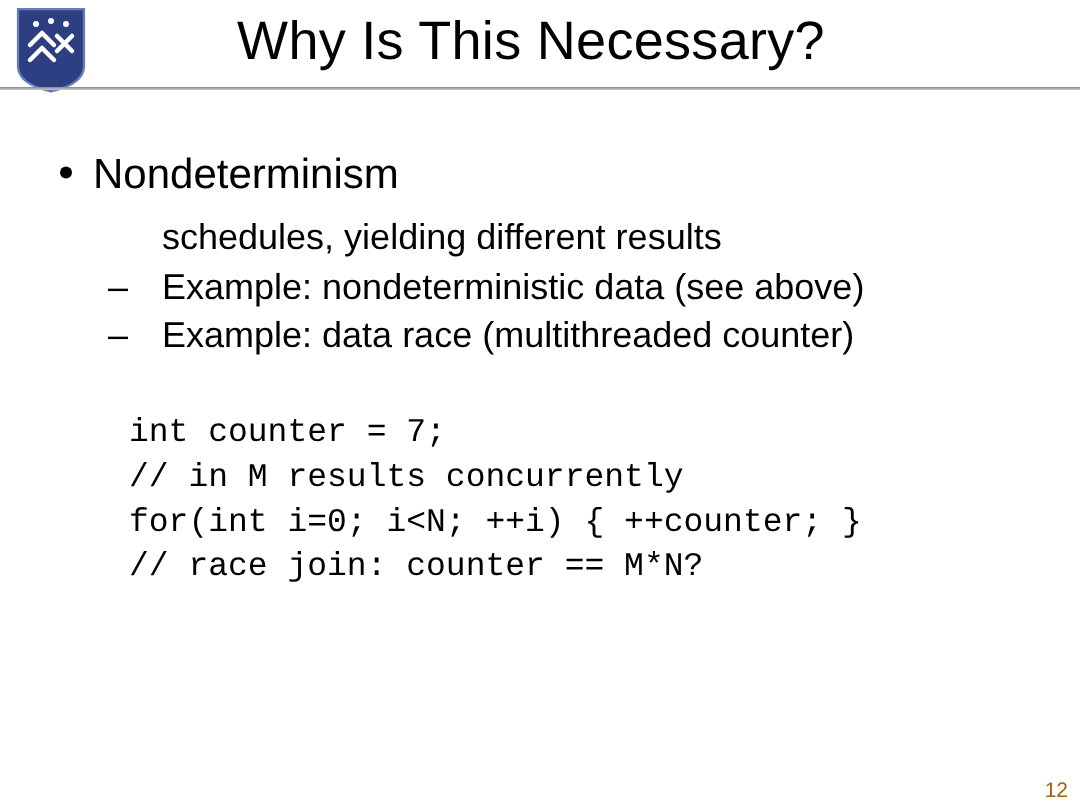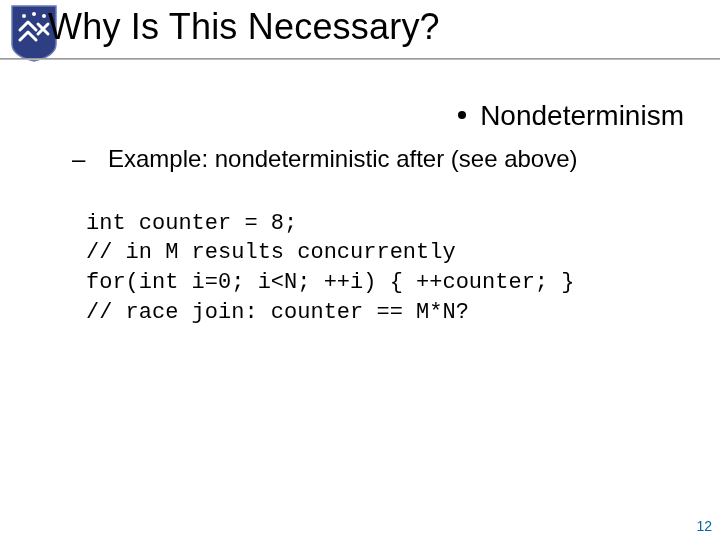--- a/index.html
+++ b/index.html
@@ -22,41 +22,39 @@
     left: 10px;
     top: 4px;
     width: 48px;
     height: 58px;
   }
   .title {
     position: absolute;
     left: 0;
     right: 12px;
     top: 6px;
-    text-align: left;
+    text-align: center;
     font-size: 36px;
     font-weight: 400;
     letter-spacing: 0.2px;
-    padding-left: 48px;
   }
   .divider {
     position: absolute;
     left: 0;
     right: 0;
     top: 58px;
     height: 2px;
     background: linear-gradient(to bottom, #888 0%, #ccc 100%);
   }
   .content {
     padding: 22px 36px 0 36px;
   }
   .bullet-l1 {
     font-size: 28px;
     margin: 10px 0 12px 0;
-    text-align: right;
   }
   .bullet-l1 .dot {
     display: inline-block;
     width: 8px;
     height: 8px;
     background: #000;
     border-radius: 50%;
     vertical-align: middle;
     margin-right: 14px;
     margin-left: 4px;
@@ -82,21 +80,21 @@
     font-family: "Courier New", Courier, monospace;
     font-size: 22px;
     line-height: 1.35;
     white-space: pre;
   }
   .page-num {
     position: absolute;
     right: 8px;
     bottom: 6px;
     font-size: 14px;
-    color: #0369a1;
+    color: #a16207;
   }
 </style>
 </head>
 <body>
 
 <div class="header">
   <div class="logo">
     <svg viewBox="0 0 48 58" width="48" height="58">
       <path d="M2 2 L46 2 L46 40 Q46 52 24 57 Q2 52 2 40 Z" fill="#2d3f82" stroke="#6b7bb5" stroke-width="1.5"></path>
       <path d="M10 26 L18 18 L26 26" fill="none" stroke="#fff" stroke-width="3" stroke-linecap="round" stroke-linejoin="round"></path>
@@ -112,23 +110,25 @@
   <div class="divider"></div>
 </div>
 
 <div class="content">
 
   <div class="bullet-l1">
     <span class="dot"></span><span>Nondeterminism</span>
   </div>
 
   <div class="sub-list">
-    <div class="sub-item"><span class="dash">–&nbsp;</span><span>Example: nondeterministic after (see above)</span></div>
+    <div class="sub-item" style="text-indent:0;"><span>schedules, yielding different results</span></div>
+    <div class="sub-item"><span class="dash">–&nbsp;</span><span>Example: nondeterministic data (see above)</span></div>
+    <div class="sub-item"><span class="dash">–&nbsp;</span><span>Example: data race (multithreaded counter)</span></div>
   </div>
 
-  <div class="code-block"><span>int counter = 8;</span>
+  <div class="code-block"><span>int counter = 7;</span>
 <span>// in M results concurrently</span>
 <span>for(int i=0; i&lt;N; ++i) { ++counter; }</span>
 <span>// race join: counter == M*N?</span></div>
 
 </div>
 
 <div class="page-num">12</div>
 
 </body></html>

